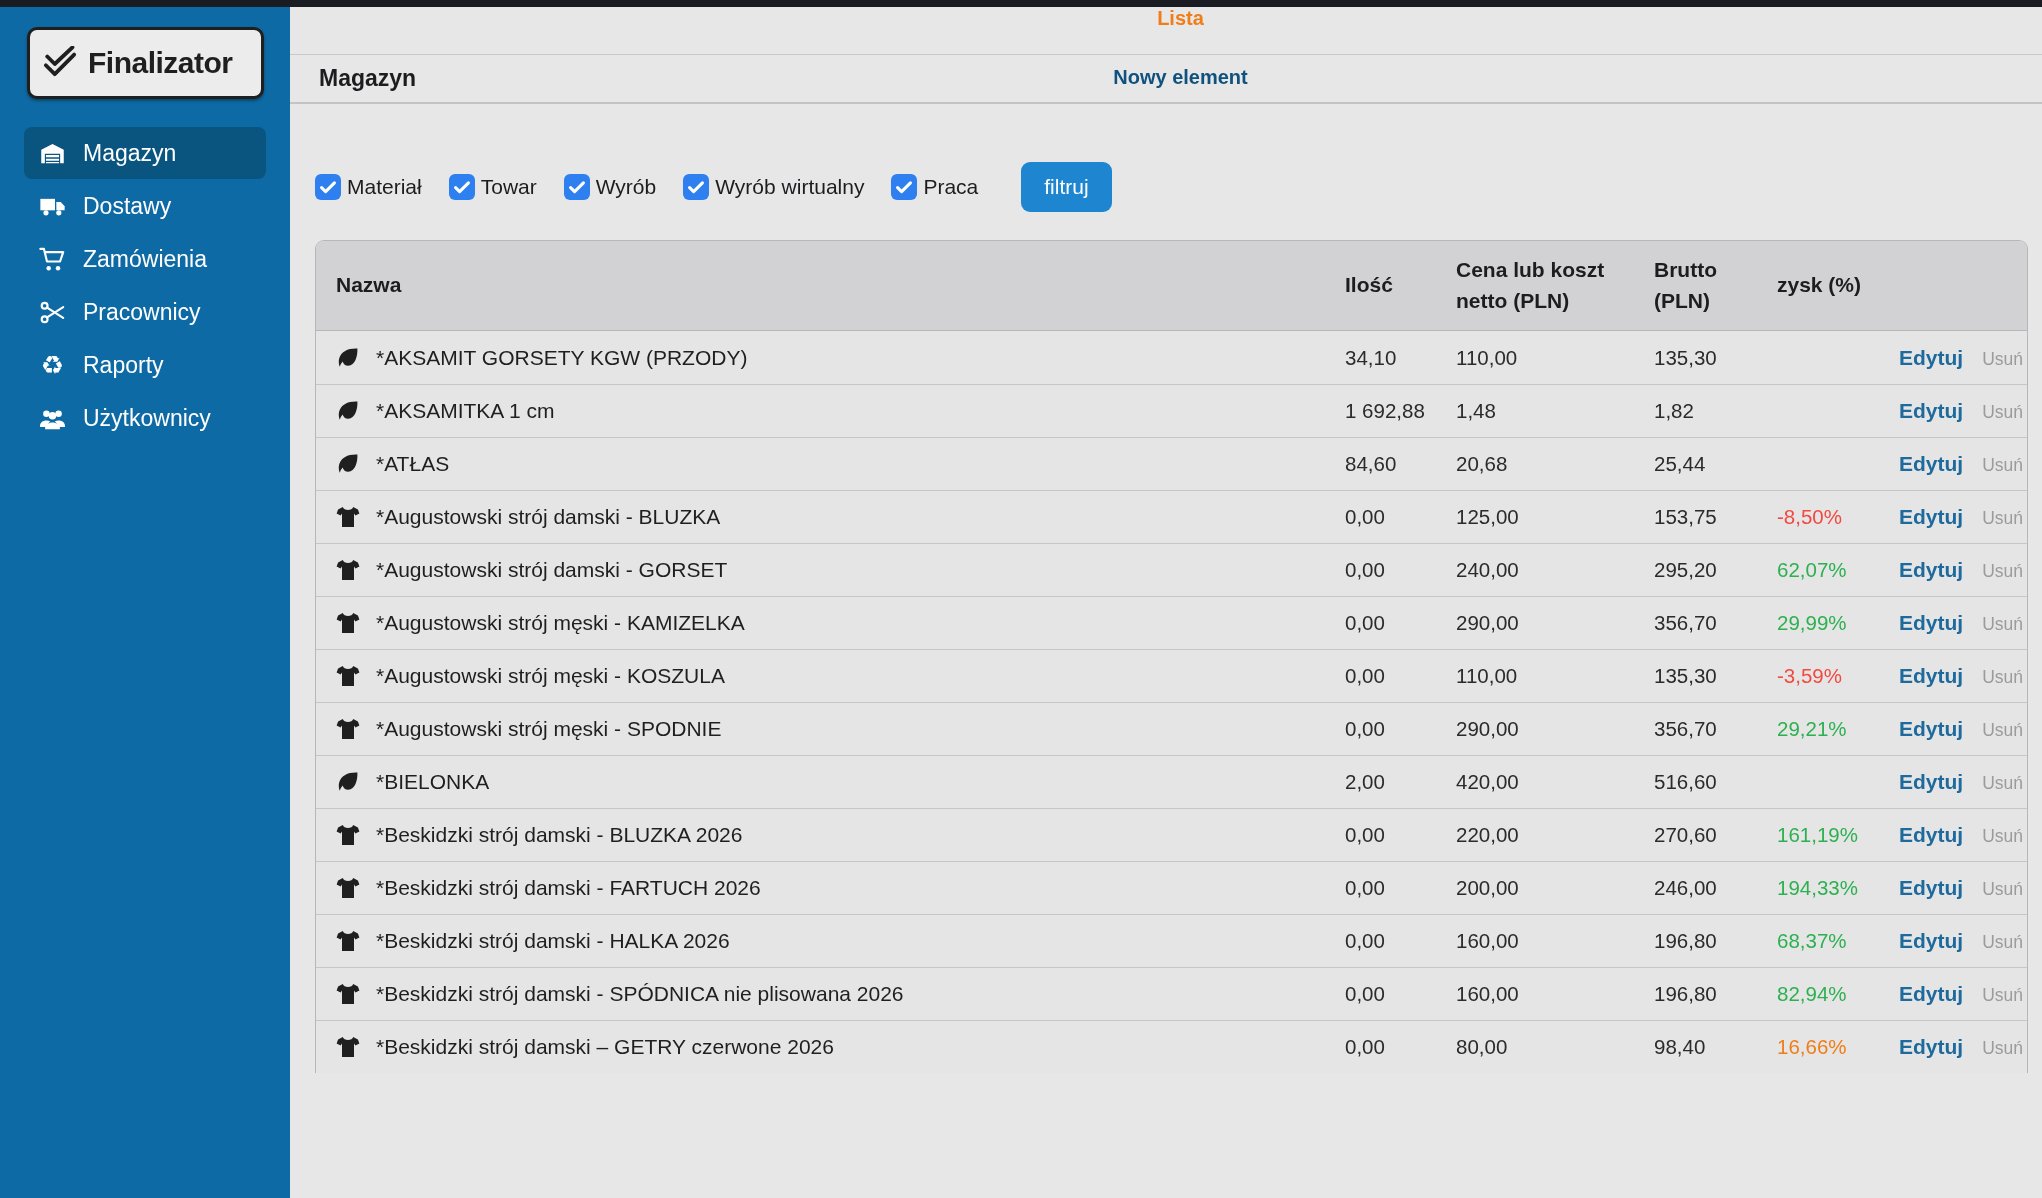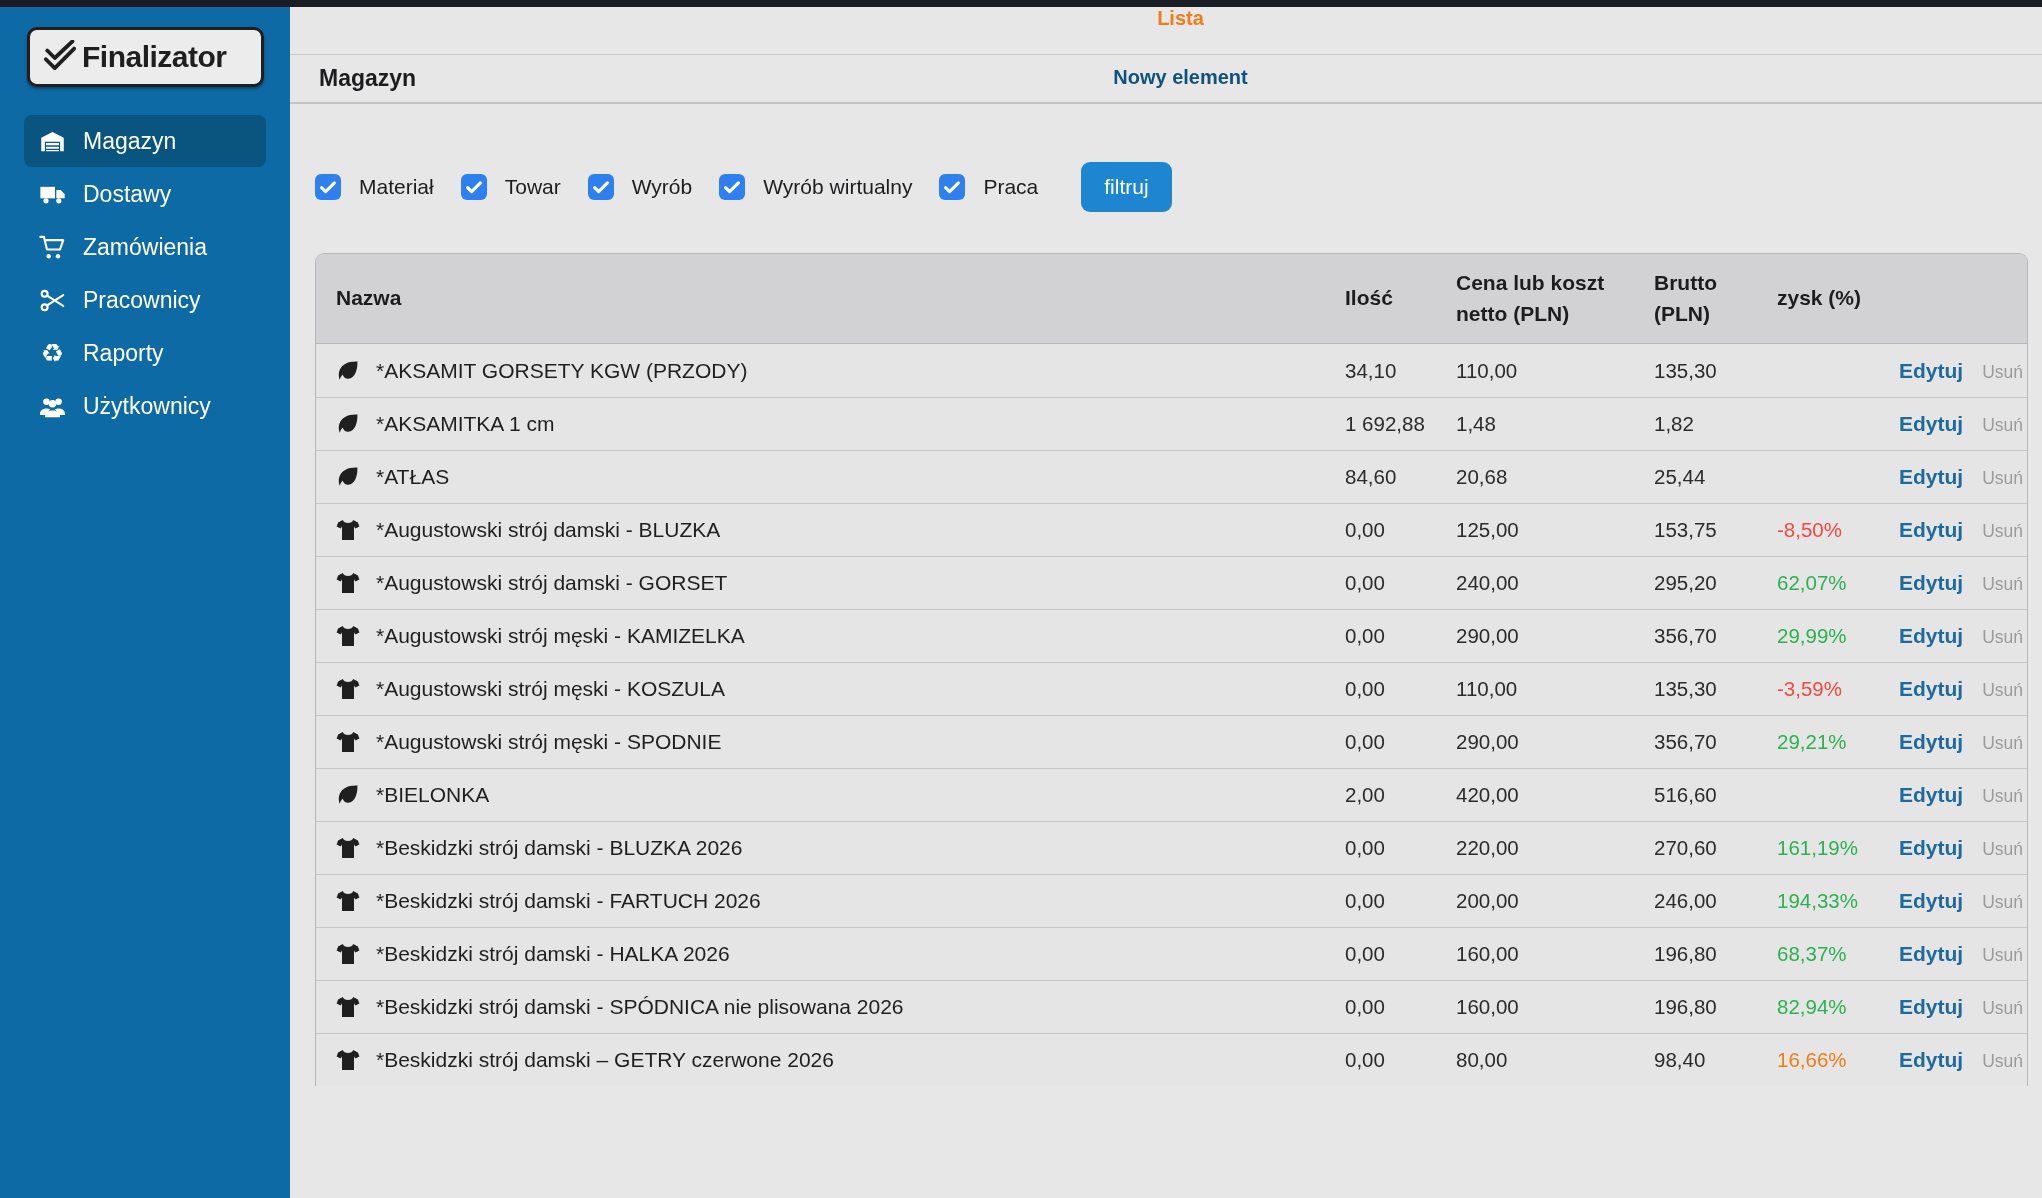--- a/index.html
+++ b/index.html
@@ -8,23 +8,23 @@
     background:#e7e7e8;
     font-family:"Liberation Sans","DejaVu Sans",sans-serif;
     color:#1f1f1f;
     position:relative;
   }
   .topbar { position:absolute; top:0; left:0; width:100%; height:7px; background:#191c22; }
 
   
   .sidebar { position:absolute; top:7px; left:0; bottom:0; width:290px; background:#0e6aa4; }
   .logo {
-    margin:20px 26px 0 27px; height:60px; background:#ececec;
+    margin:20px 26px 0 27px; height:72px; background:#ececec;
     border:3px solid #1f1f1f; border-radius:10px;
-    display:flex; align-items:center; gap:5px; padding:0 13px;
+    display:flex; align-items:center; gap:11px; padding:0 13px;
     box-shadow:0 2px 3px rgba(0,0,0,.35); cursor:pointer;
   }
   .logo-icon { width:34px; height:34px; color:#1f1f1f; flex:0 0 34px; }
   .logo-icon svg { width:100%; height:100%; }
   .logo-text { font-size:30px; font-weight:bold; color:#1f1f1f; letter-spacing:-.5px; white-space:nowrap; }
   .nav { margin-top:28px; padding:0 24px; display:flex; flex-direction:column; gap:1px; }
   .nav-item {
     display:flex; align-items:center; gap:17px; height:52px;
     padding:0 15px; border-radius:8px; color:#fff; cursor:pointer;
   }
@@ -46,36 +46,36 @@
   .headrow {
     height:49px; display:flex; align-items:center; padding-left:29px;
     border-bottom:2px solid #c3c3c5; background:#e7e7e8;
   }
   .page-title { font-size:23px; font-weight:bold; color:#1d1d1f; }
 
   .content { padding:57px 0 0 25px; }
 
   
   .filters { display:flex; align-items:center; height:52px; }
-  .filter { display:flex; align-items:center; gap:18px; margin-right:27px; cursor:pointer; }
+  .filter { display:flex; align-items:center; gap:6px; margin-right:27px; cursor:pointer; }
   .cb {
     width:26px; height:26px; background:#2e7ff0; border-radius:6px;
     display:flex; align-items:center; justify-content:center; flex:0 0 26px;
   }
   .cb svg { width:22px; height:22px; }
   .cb-label { font-size:21px; color:#1d1d1f; white-space:nowrap; }
   .btn-filtruj {
     margin-left:16px; background:#1e86d0; color:#fff; border:none;
     border-radius:9px; font-size:21px; padding:13px 23px;
     font-family:inherit; cursor:pointer;
   }
 
   
   .tbl {
-    margin-top:40px; width:1713px;
+    margin-top:27px; width:1713px;
     border:1px solid #b7b7ba; border-bottom:none;
     border-radius:9px 9px 0 0; overflow:hidden; background:#e5e5e6;
   }
   table { width:100%; border-collapse:separate; border-spacing:0; table-layout:fixed; }
   thead th {
     background:#d2d2d5; height:90px; vertical-align:middle; text-align:left;
     font-size:21px; font-weight:bold; color:#1d1d1f;
     padding:0 6px 0 4px; border-bottom:1px solid #b7b7ba; line-height:1.45;
   }
   thead th.h-name { padding-left:20px; }

